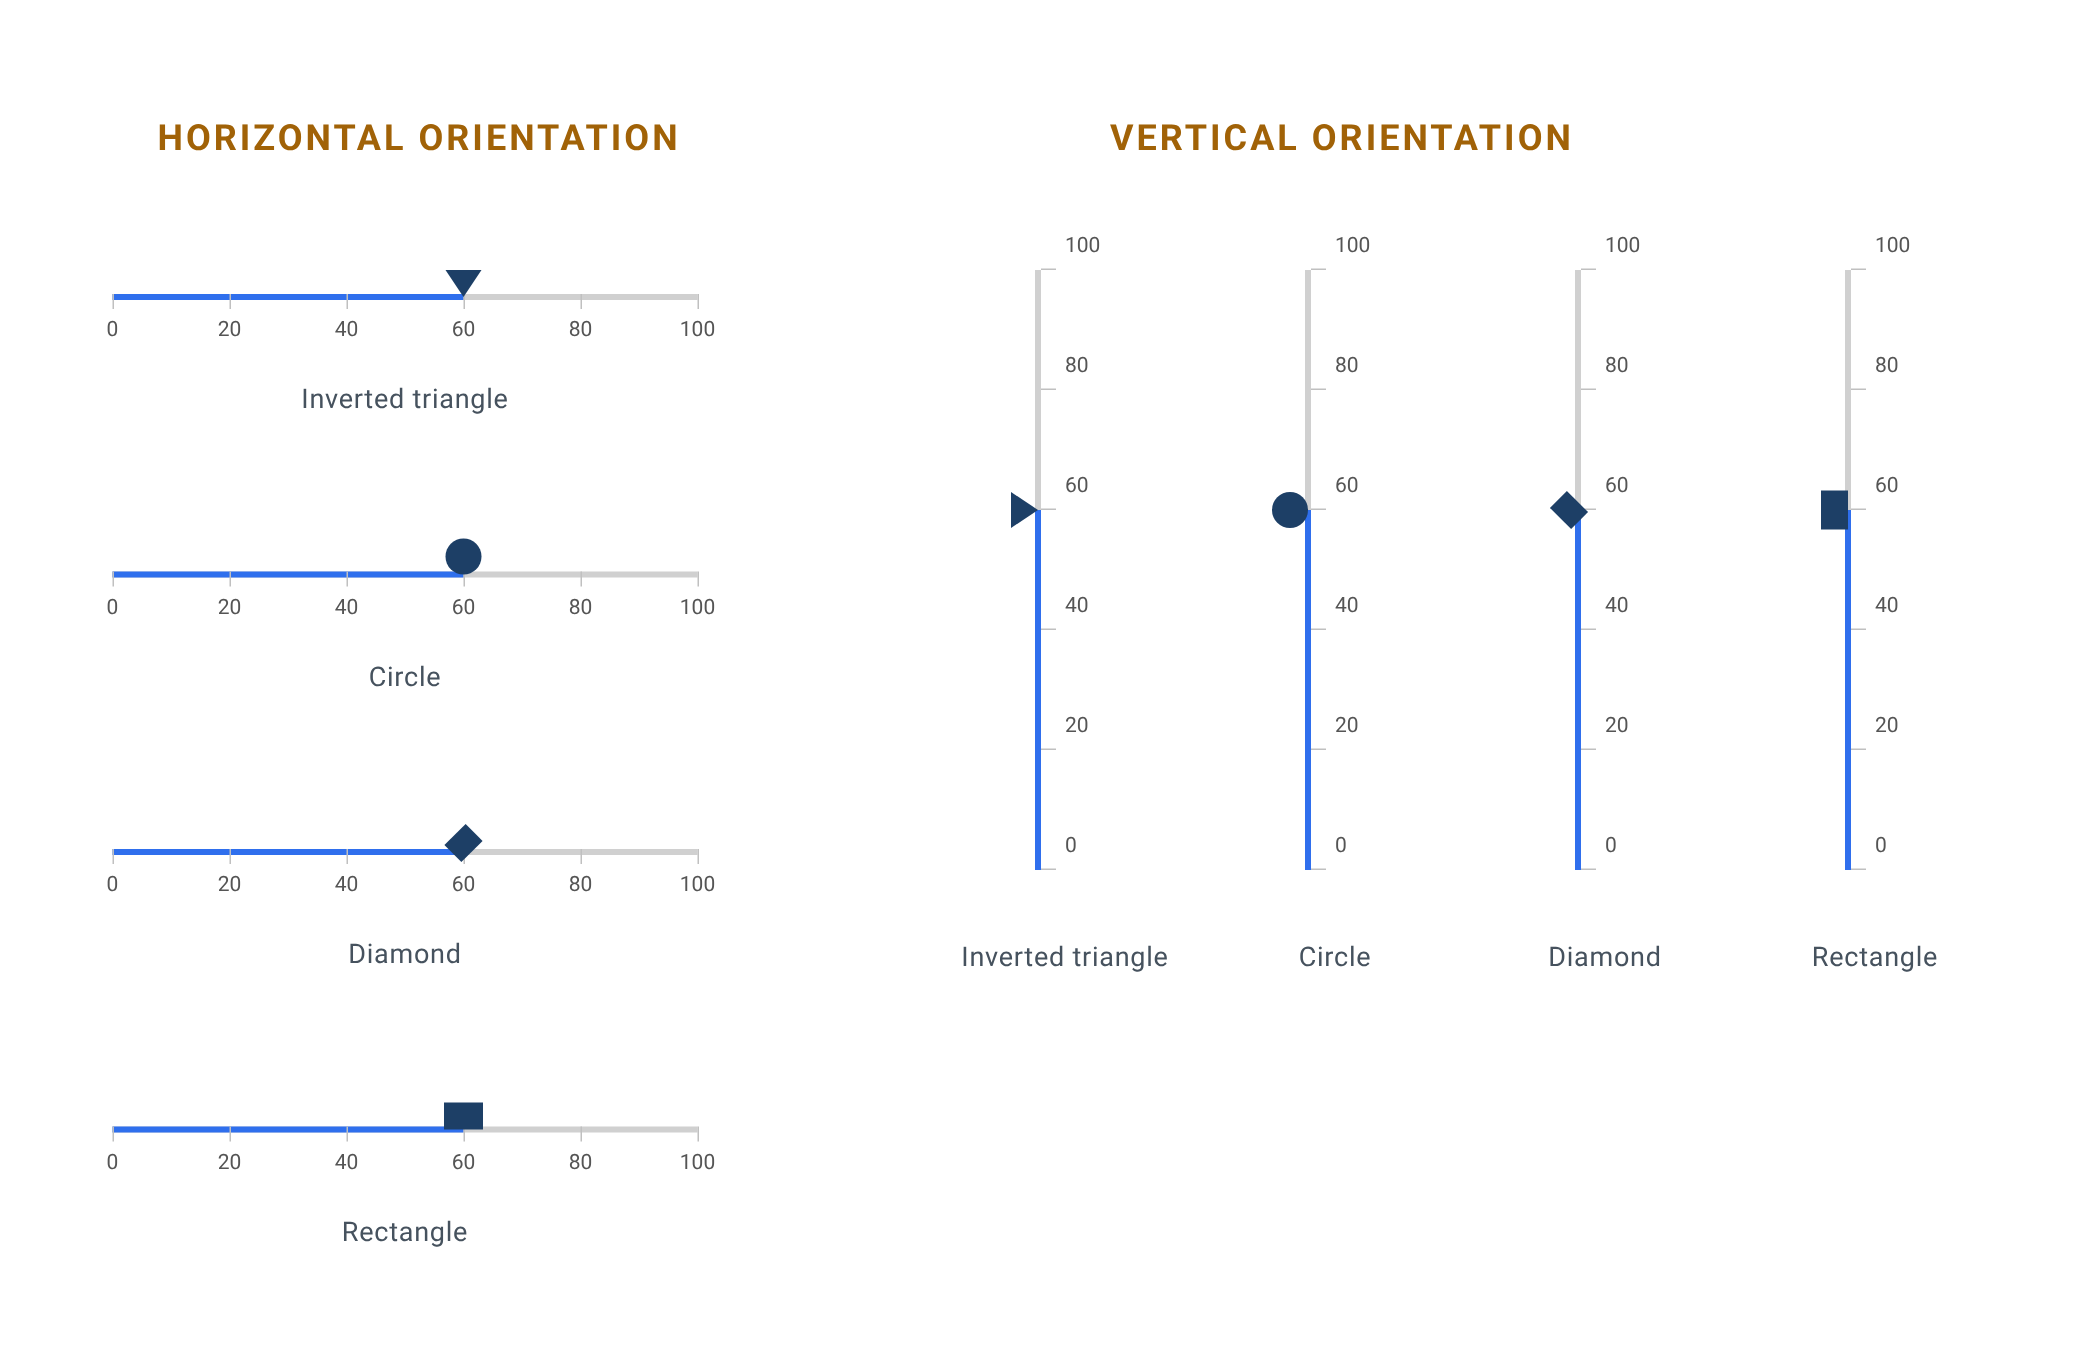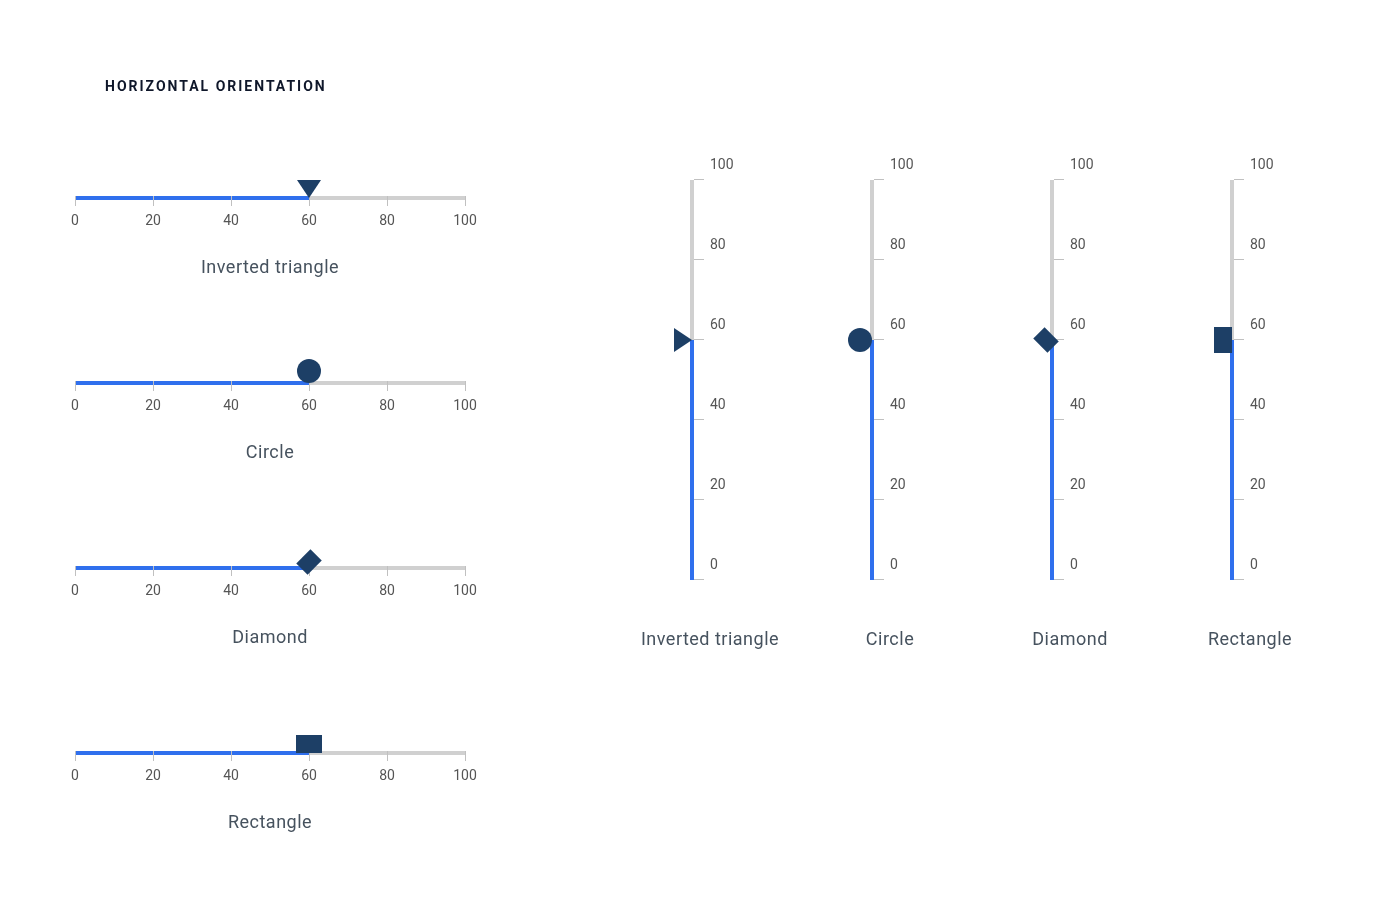--- a/index.html
+++ b/index.html
@@ -1,20 +1,20 @@
 <!DOCTYPE html>
 <html><head>
 <meta charset="utf-8">
 <style>
   html,body{margin:0;padding:0;width:1400px;height:900px;background:#fff;
     font-family:-apple-system,BlinkMacSystemFont,"Segoe UI",Roboto,sans-serif;
     color:#212529;}
   .page{position:relative;width:1400px;height:900px;}
-  .section-title{position:absolute;font-size:14px;font-weight:700;
-    letter-spacing:2px;color:#0f172a;}
+  .section-title{position:absolute;font-size:24px;font-weight:700;
+    letter-spacing:2px;color:#a16207;}
   .h-title{left:105px;top:78px;}
   .v-title{left:740px;top:78px;}
 
   
   .h-col{position:absolute;left:75px;top:160px;width:420px;}
   .h-block{position:relative;height:175px;}
   .h-slider{position:relative;width:390px;height:40px;margin-left:0;margin-top:10px;}
   .h-rail{position:absolute;left:0;right:0;top:26px;height:4px;background:#d0d0d0;}
   .h-fill{position:absolute;left:0;top:26px;height:4px;background:#2f6fed;}
   .h-tick{position:absolute;top:26px;width:1px;height:10px;background:#c0c0c0;}
@@ -48,20 +48,21 @@
     transform:translate(-70%,-50%) rotate(45deg) scaleY(.8);}
   .hndl-rect{width:26px;height:18px;background:#1d3f66;margin-bottom:-2px;}
   .hndl-rect-v{width:18px;height:26px;background:#1d3f66;margin-right:-2px;}
 </style>
 </head>
 <body>
 
 <div class="page">
 
   <div class="section-title h-title">HORIZONTAL ORIENTATION</div>
+  <div class="section-title v-title">VERTICAL ORIENTATION</div>
 
   <div class="h-col" id="h-col">
       <div class="h-block">
         <div class="h-slider">
           <div class="h-rail"></div>
           <div class="h-fill" style="width:60%"></div>
           <div class="h-tick" style="left:0%"></div>
           <div class="h-tick-lbl" style="left:0%">0</div>
           <div class="h-tick" style="left:20%"></div>
           <div class="h-tick-lbl" style="left:20%">20</div>

